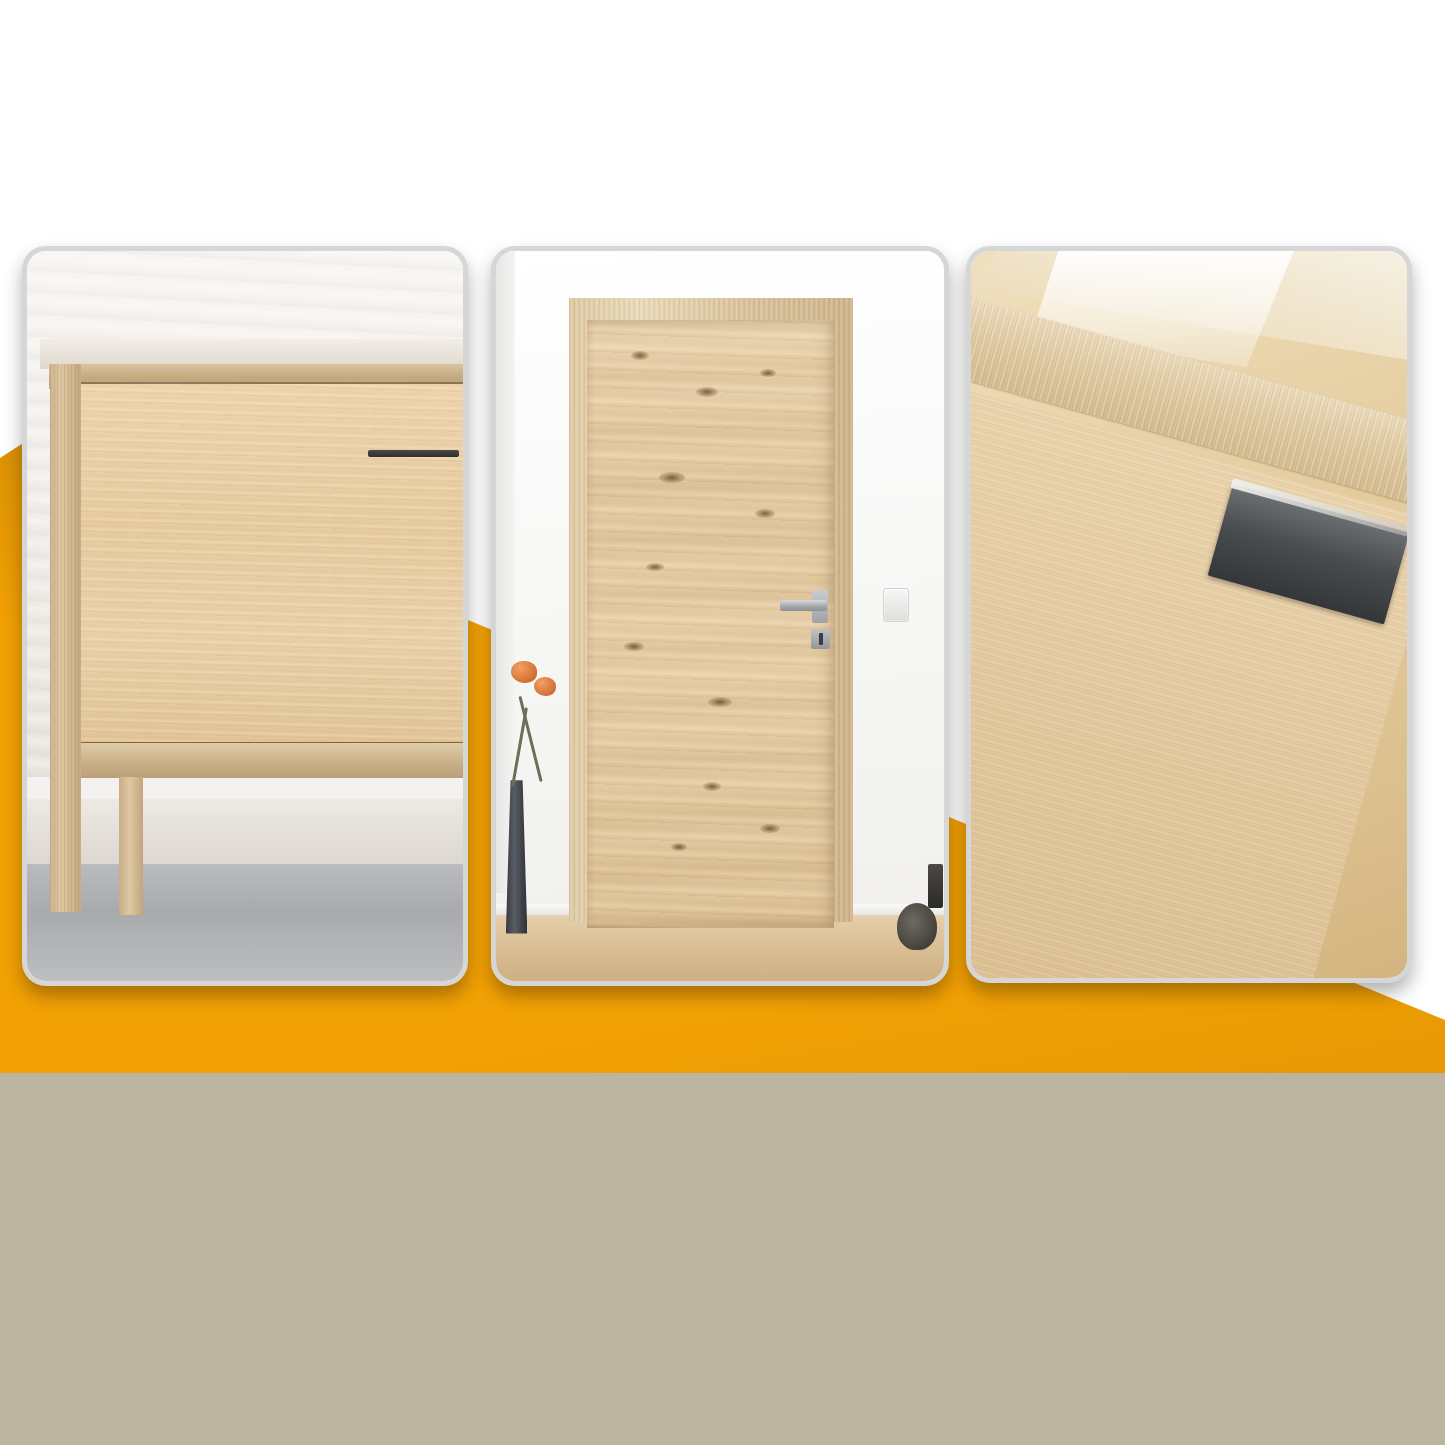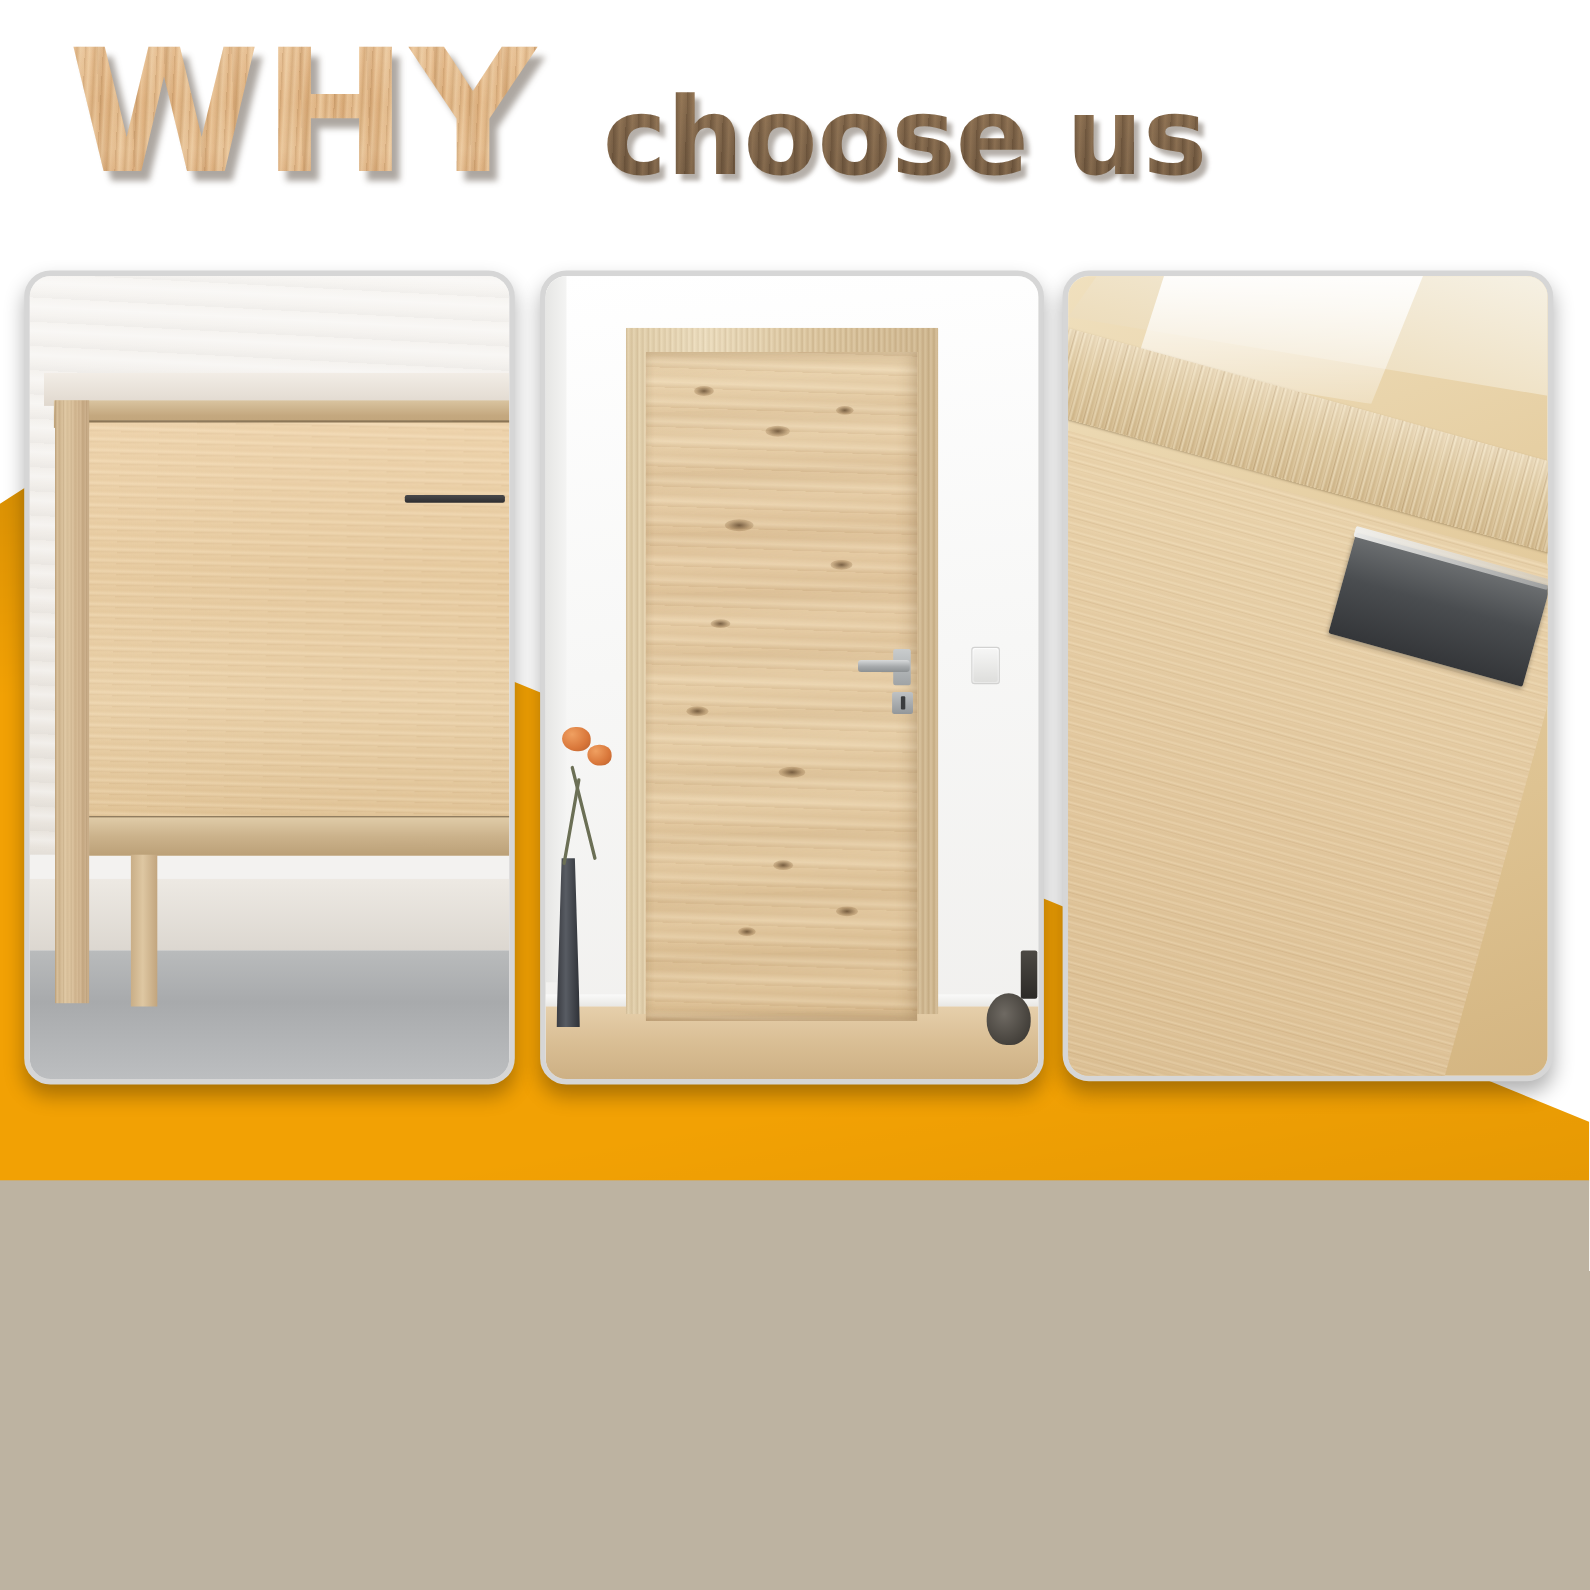--- a/index.html
+++ b/index.html
@@ -351,24 +351,20 @@
 </head>
 <body>
 
 <div id="stage">
 
   <div class="orange-band"></div>
   <div class="orange-band-shade"></div>
 
   <div class="beige-panel"></div>
 
-  <div class="heading">
-    <div class="why-word">WHY</div>
-    <div class="choose-word">choose us</div>
-  </div>
 
   <div class="photo photo-1">
     <div class="ph-inner">
       <div class="p1-wall"></div>
       <div class="p1-wall-tex"></div>
       <div class="p1-baseline"></div>
       <div class="p1-floor"></div>
       <div class="p1-top-shelf"></div>
       <div class="p1-frame-top"></div>
       <div class="p1-door">

